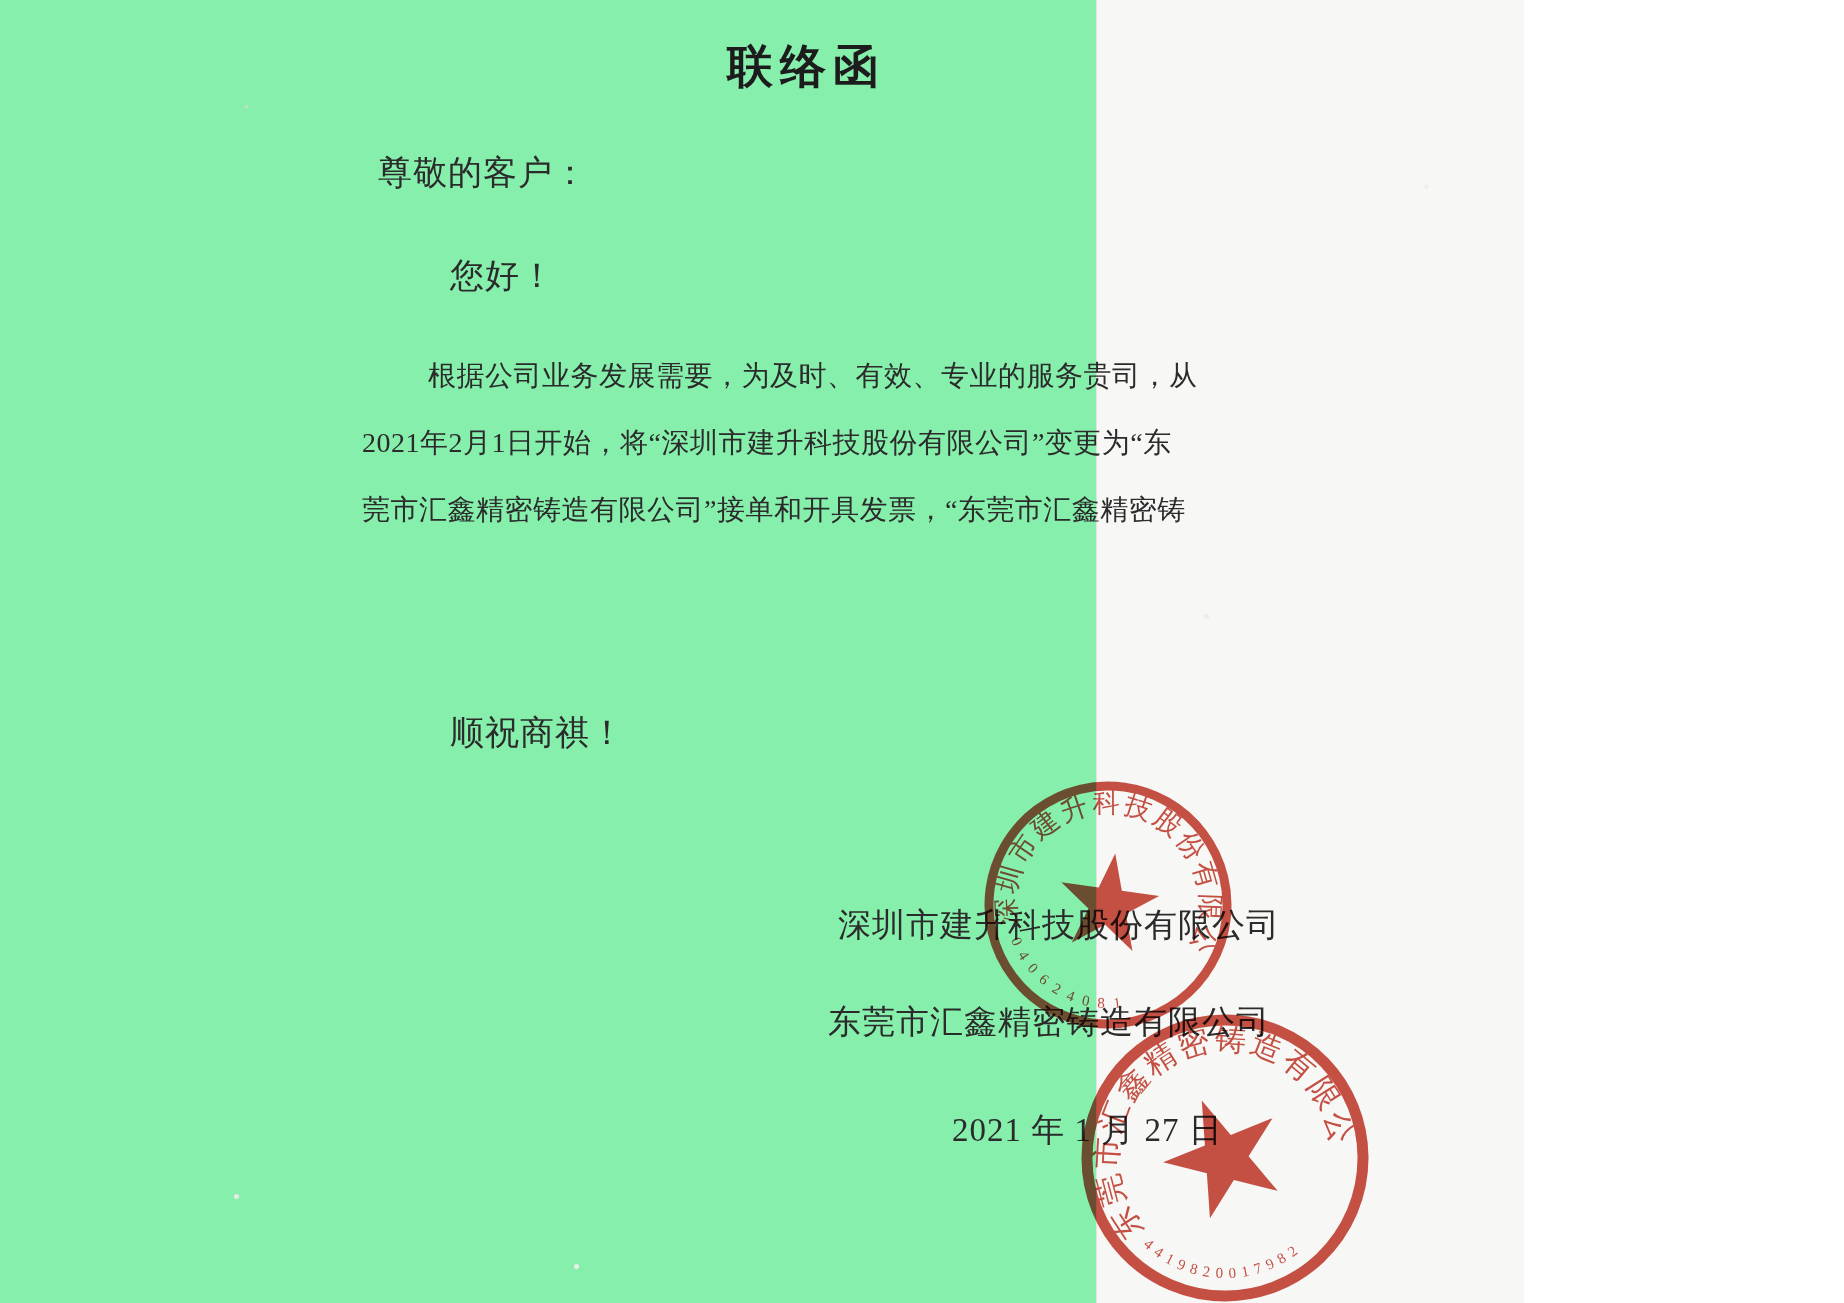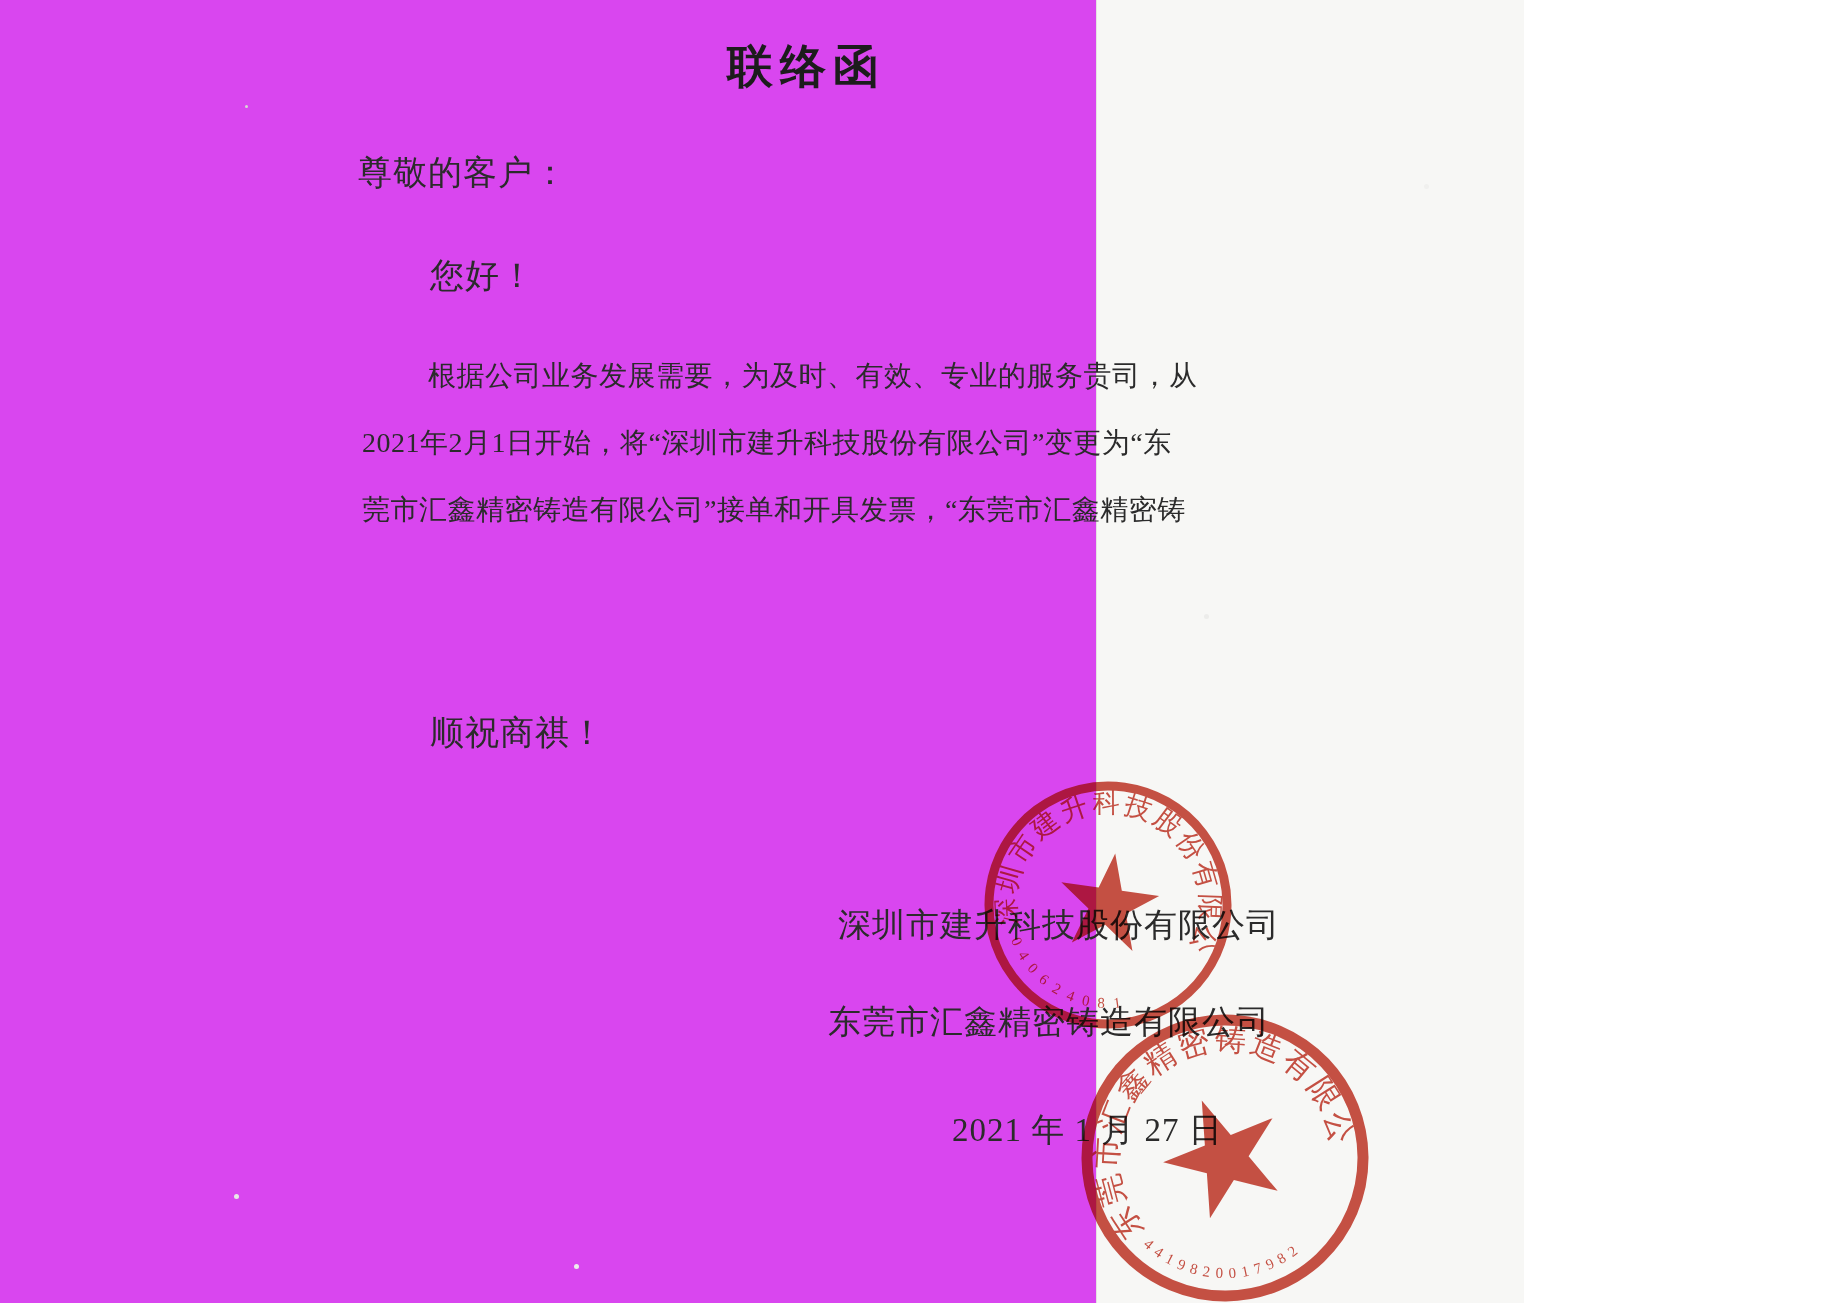--- a/index.html
+++ b/index.html
@@ -1,33 +1,33 @@
 <!DOCTYPE html>
 <html><head>
 <meta charset="utf-8">
 <style>
   html,body{margin:0;padding:0;background:#ffffff;}
   #page{
     position:relative;
     width:1524px;height:1303px;
-    background:#d946ef;
+    background:#86efac;
     overflow:hidden;
     font-family:"Liberation Serif","DejaVu Serif",serif;
     color:#2b2b2b;
   }
   
   .scan-strip{
     position:absolute;top:0;right:0;height:100%;width:427px;
     background:#f7f7f5;border-left:1px solid #e3e3e0;
   }
   .abs{position:absolute;white-space:nowrap;}
   .title{
     font-size:46px;font-weight:bold;letter-spacing:7px;color:#1c1c1c;
   }
-  .line-34{font-size:34px;letter-spacing:1px;}
+  .line-34{font-size:34px;letter-spacing:1px;margin-left:20px;}
   .para{
     position:absolute;left:362px;top:342px;width:950px;
     font-size:28px;line-height:67px;letter-spacing:0.5px;
     white-space:nowrap;
   }
   .para .indent{padding-left:66px;}
   .sig{font-size:33px;letter-spacing:1px;}
   .stamp{
     position:absolute;
     mix-blend-mode:multiply;

